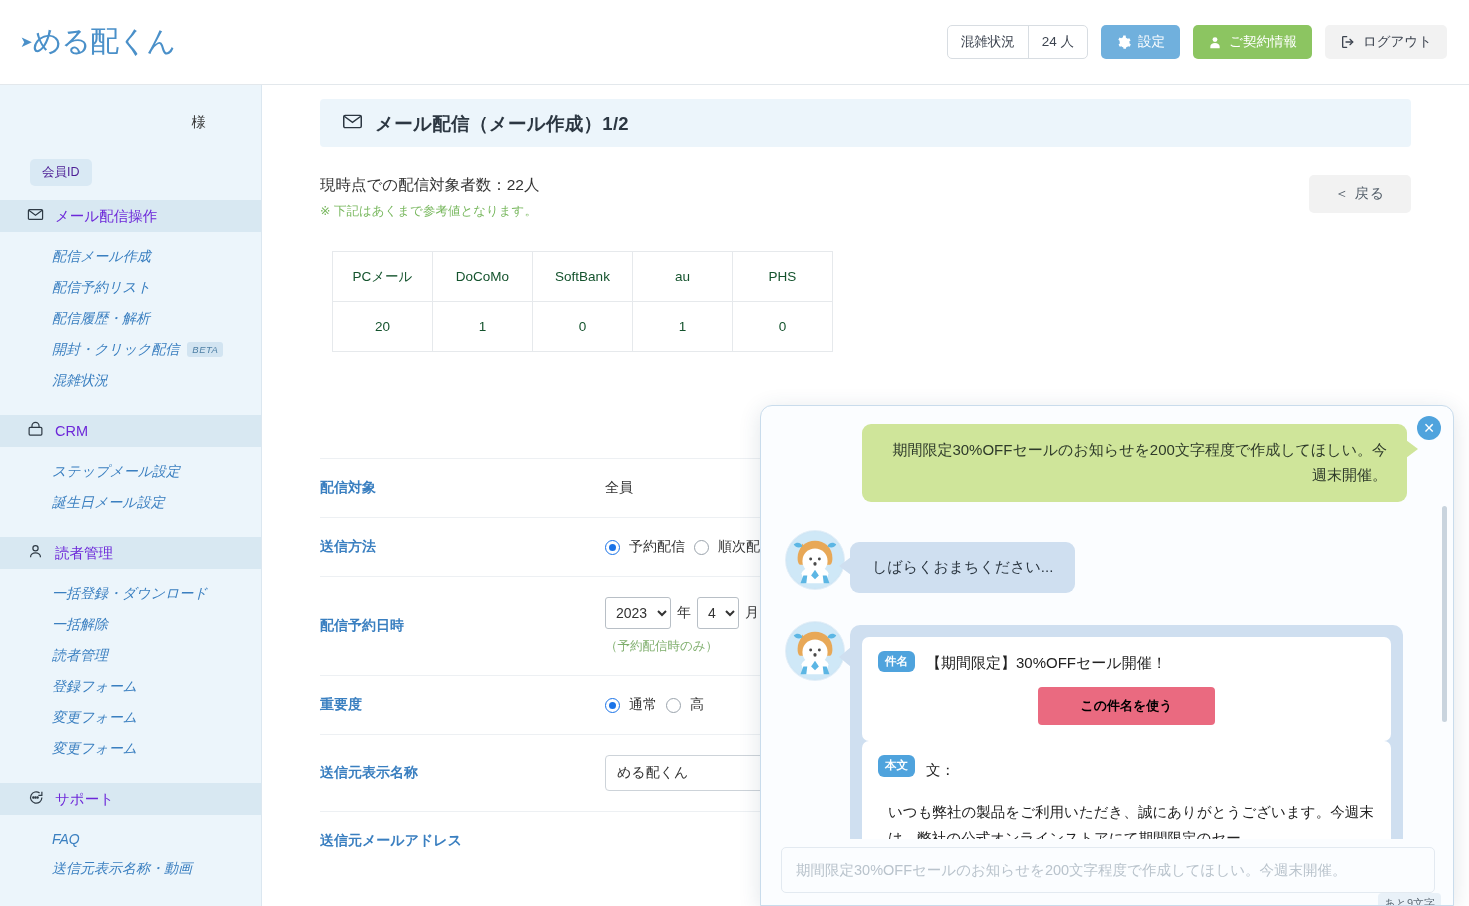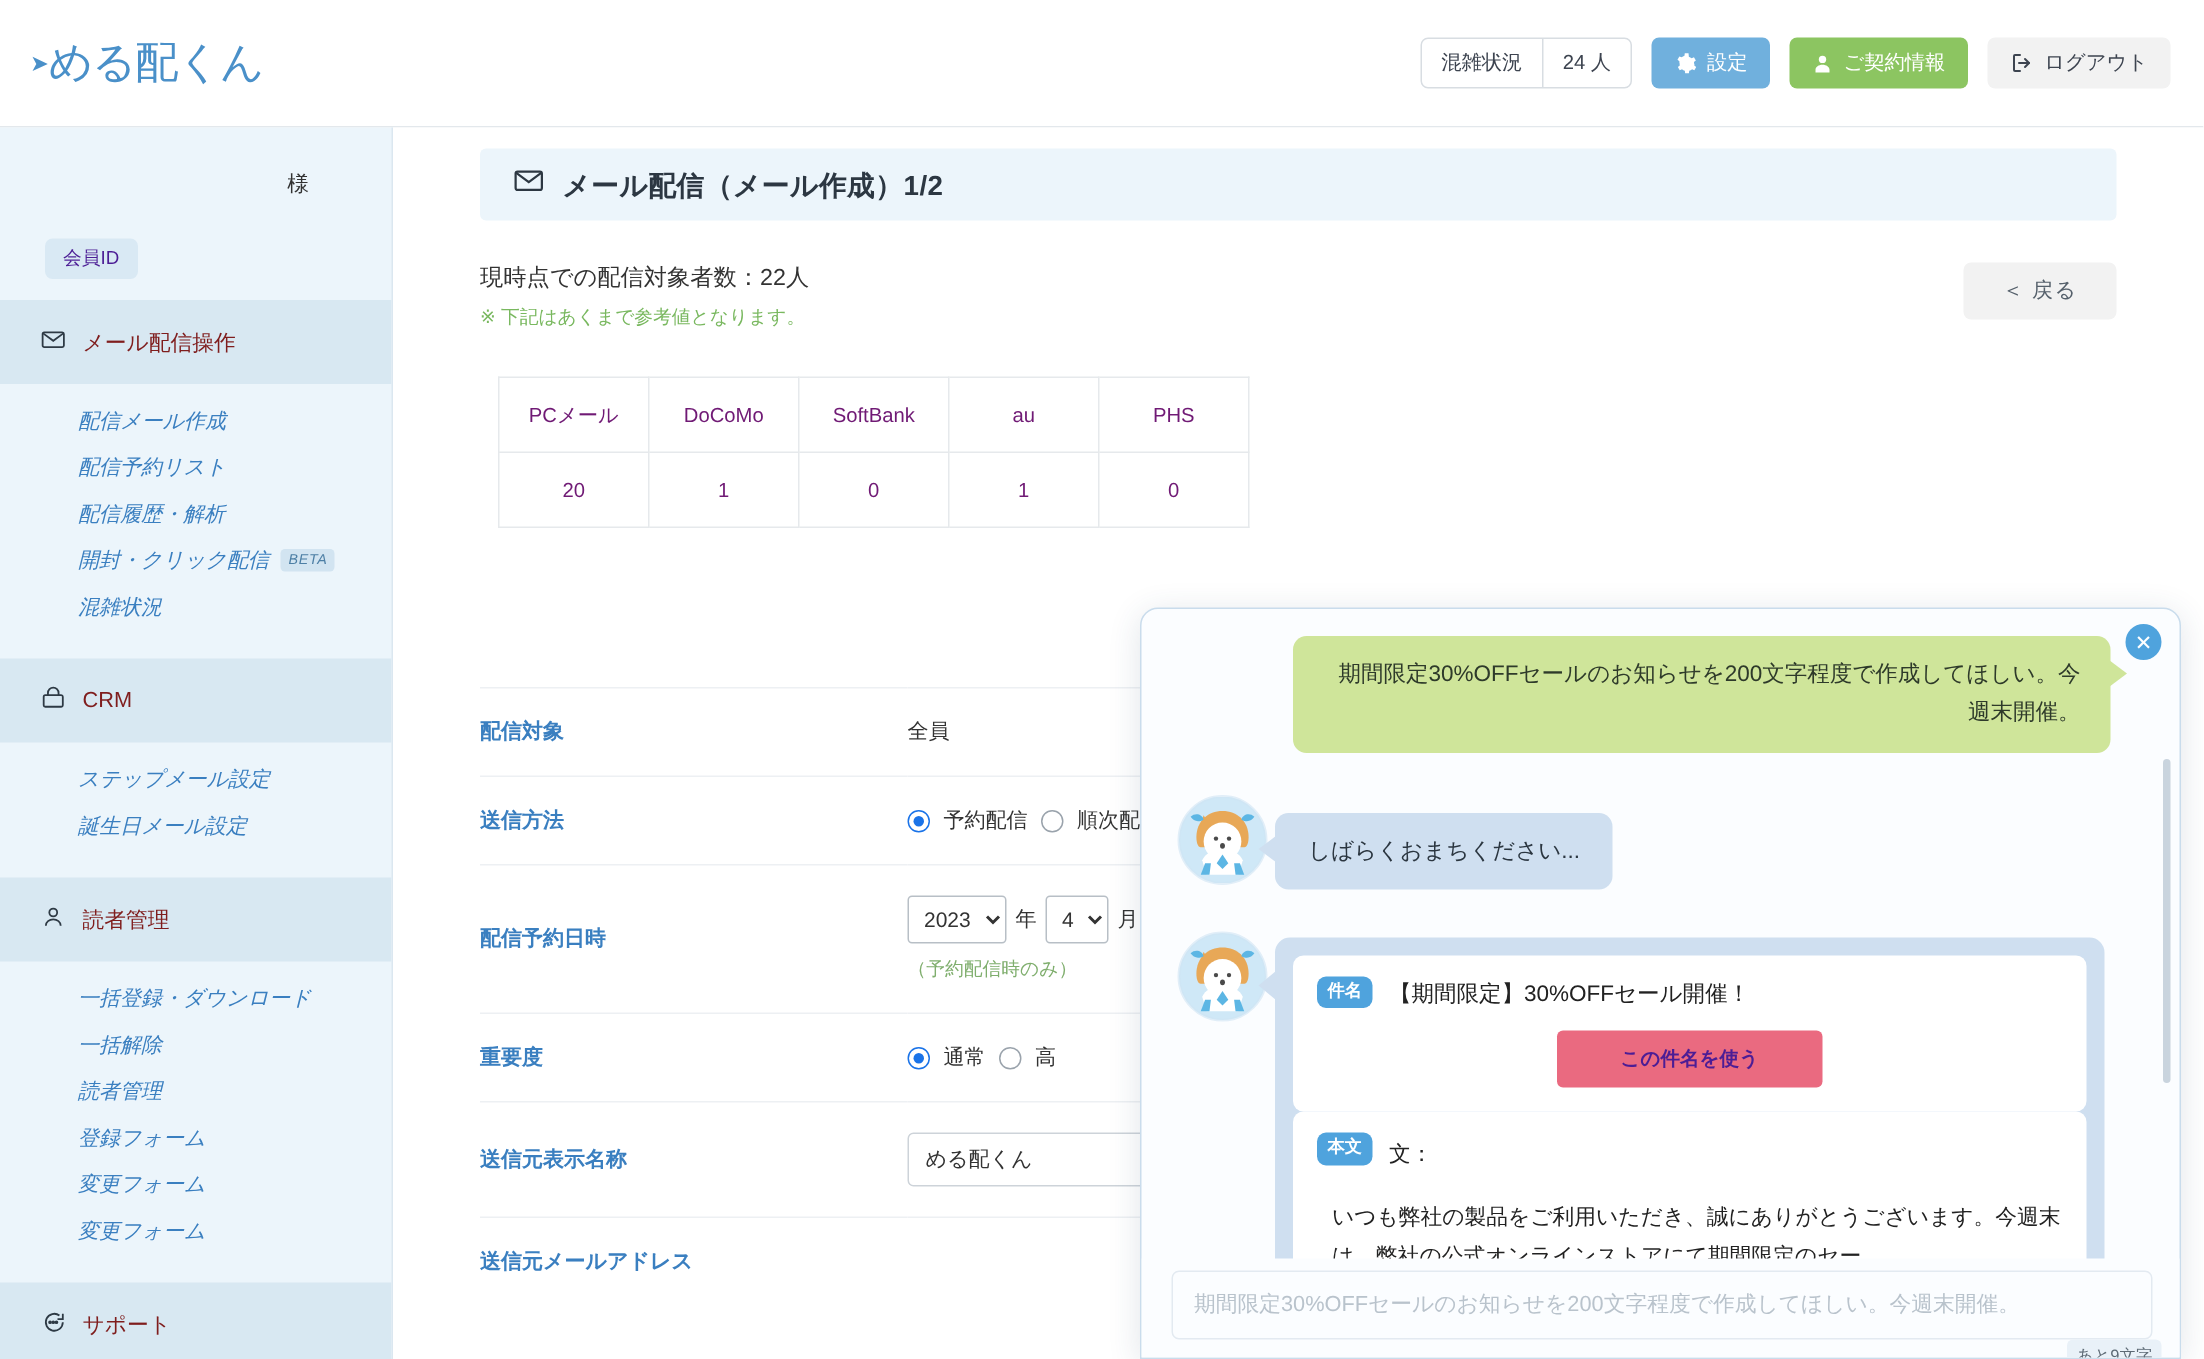--- a/index.html
+++ b/index.html
@@ -71,24 +71,24 @@
   .memberid-badge {
     margin: 27px 0 0 30px;
     display: inline-block;
     background: #d9e9f4; color: #4c1d95;
     font-size: 12.5px; border-radius: 5px;
     padding: 5px 12px;
   }
   .nav-section {
     margin-top: 14px;
     background: #d8e8f2;
-    height: 56px;
+    height: 32px;
     display: flex; align-items: center;
     padding-left: 27px; gap: 11px;
-    font-size: 14.5px; color: #7f1d1d;
+    font-size: 14.5px; color: #6d28d9;
   }
   .nav-section.second { margin-top: 12px; }
   .nav-items { padding: 9px 0 7px 0; font-style: italic; }
   .nav-item {
     display: flex; align-items: center; gap: 8px;
     padding: 6.5px 0 6.5px 52px;
     font-size: 14px; color: #3a7fc0; cursor: pointer;
   }
   .beta-badge {
     background: #d2e4f1; color: #4d7fa5;
@@ -123,21 +123,21 @@
     height: 38px; padding: 0 26px; cursor: pointer; letter-spacing: 1px;
   }
 
   table.carrier {
     margin: 31px 0 0 70px;
     border-collapse: collapse;
   }
   table.carrier th, table.carrier td {
     border: 1px solid #e6e9ec;
     width: 100px; height: 50px;
-    text-align: center; font-size: 13.5px; color: #701a75;
+    text-align: center; font-size: 13.5px; color: #14532d;
     font-weight: normal;
   }
 
   
   table.formtbl {
     margin: 106px 0 0 58px;
     border-collapse: collapse;
     width: 1090px;
   }
   table.formtbl tr { border-top: 1px solid #edf0f3; }
@@ -248,21 +248,21 @@
   .card + .card { margin-top: 0; }
   .card-head { display: flex; align-items: flex-start; gap: 11px; }
   .tag {
     background: #4fa3dd; color: #fff; border-radius: 6px;
     font-size: 11.5px; font-weight: bold; padding: 5px 7px;
     flex: none; line-height: 1;
   }
   .subject-text { font-size: 15px; color: #222; line-height: 1.3; padding-top: 2px; }
   .use-btn {
     display: block; margin: 15px auto 2px auto;
-    background: #ea6a80; color: #4c1d95; border: none; border-radius: 4px;
+    background: #ea6a80; color: #000000; border: none; border-radius: 4px;
     font-size: 13px; font-weight: bold; padding: 10px 42px; cursor: pointer;
   }
   .body-text {
     font-size: 14.5px; color: #222; line-height: 1.75; padding-top: 3px;
   }
   .body-para { margin-top: 14px; padding-left: 10px; }
 
   .chat-input-wrap {
     position: absolute; left: 0; bottom: 0;
     width: 694px; height: 66px;

